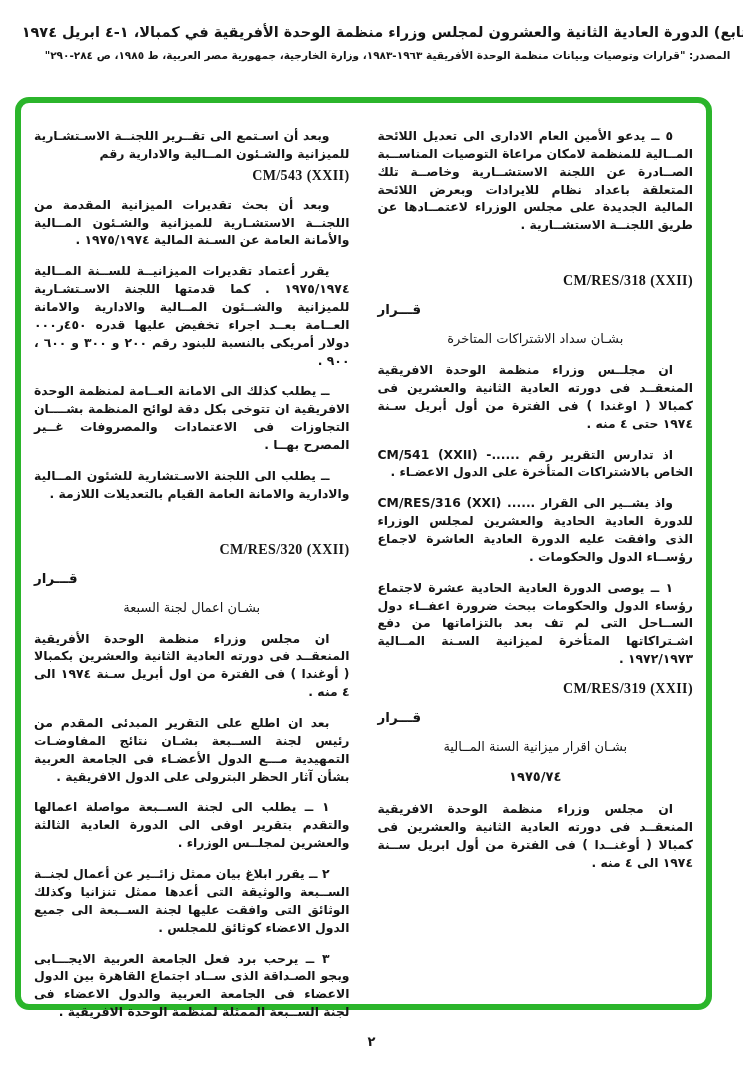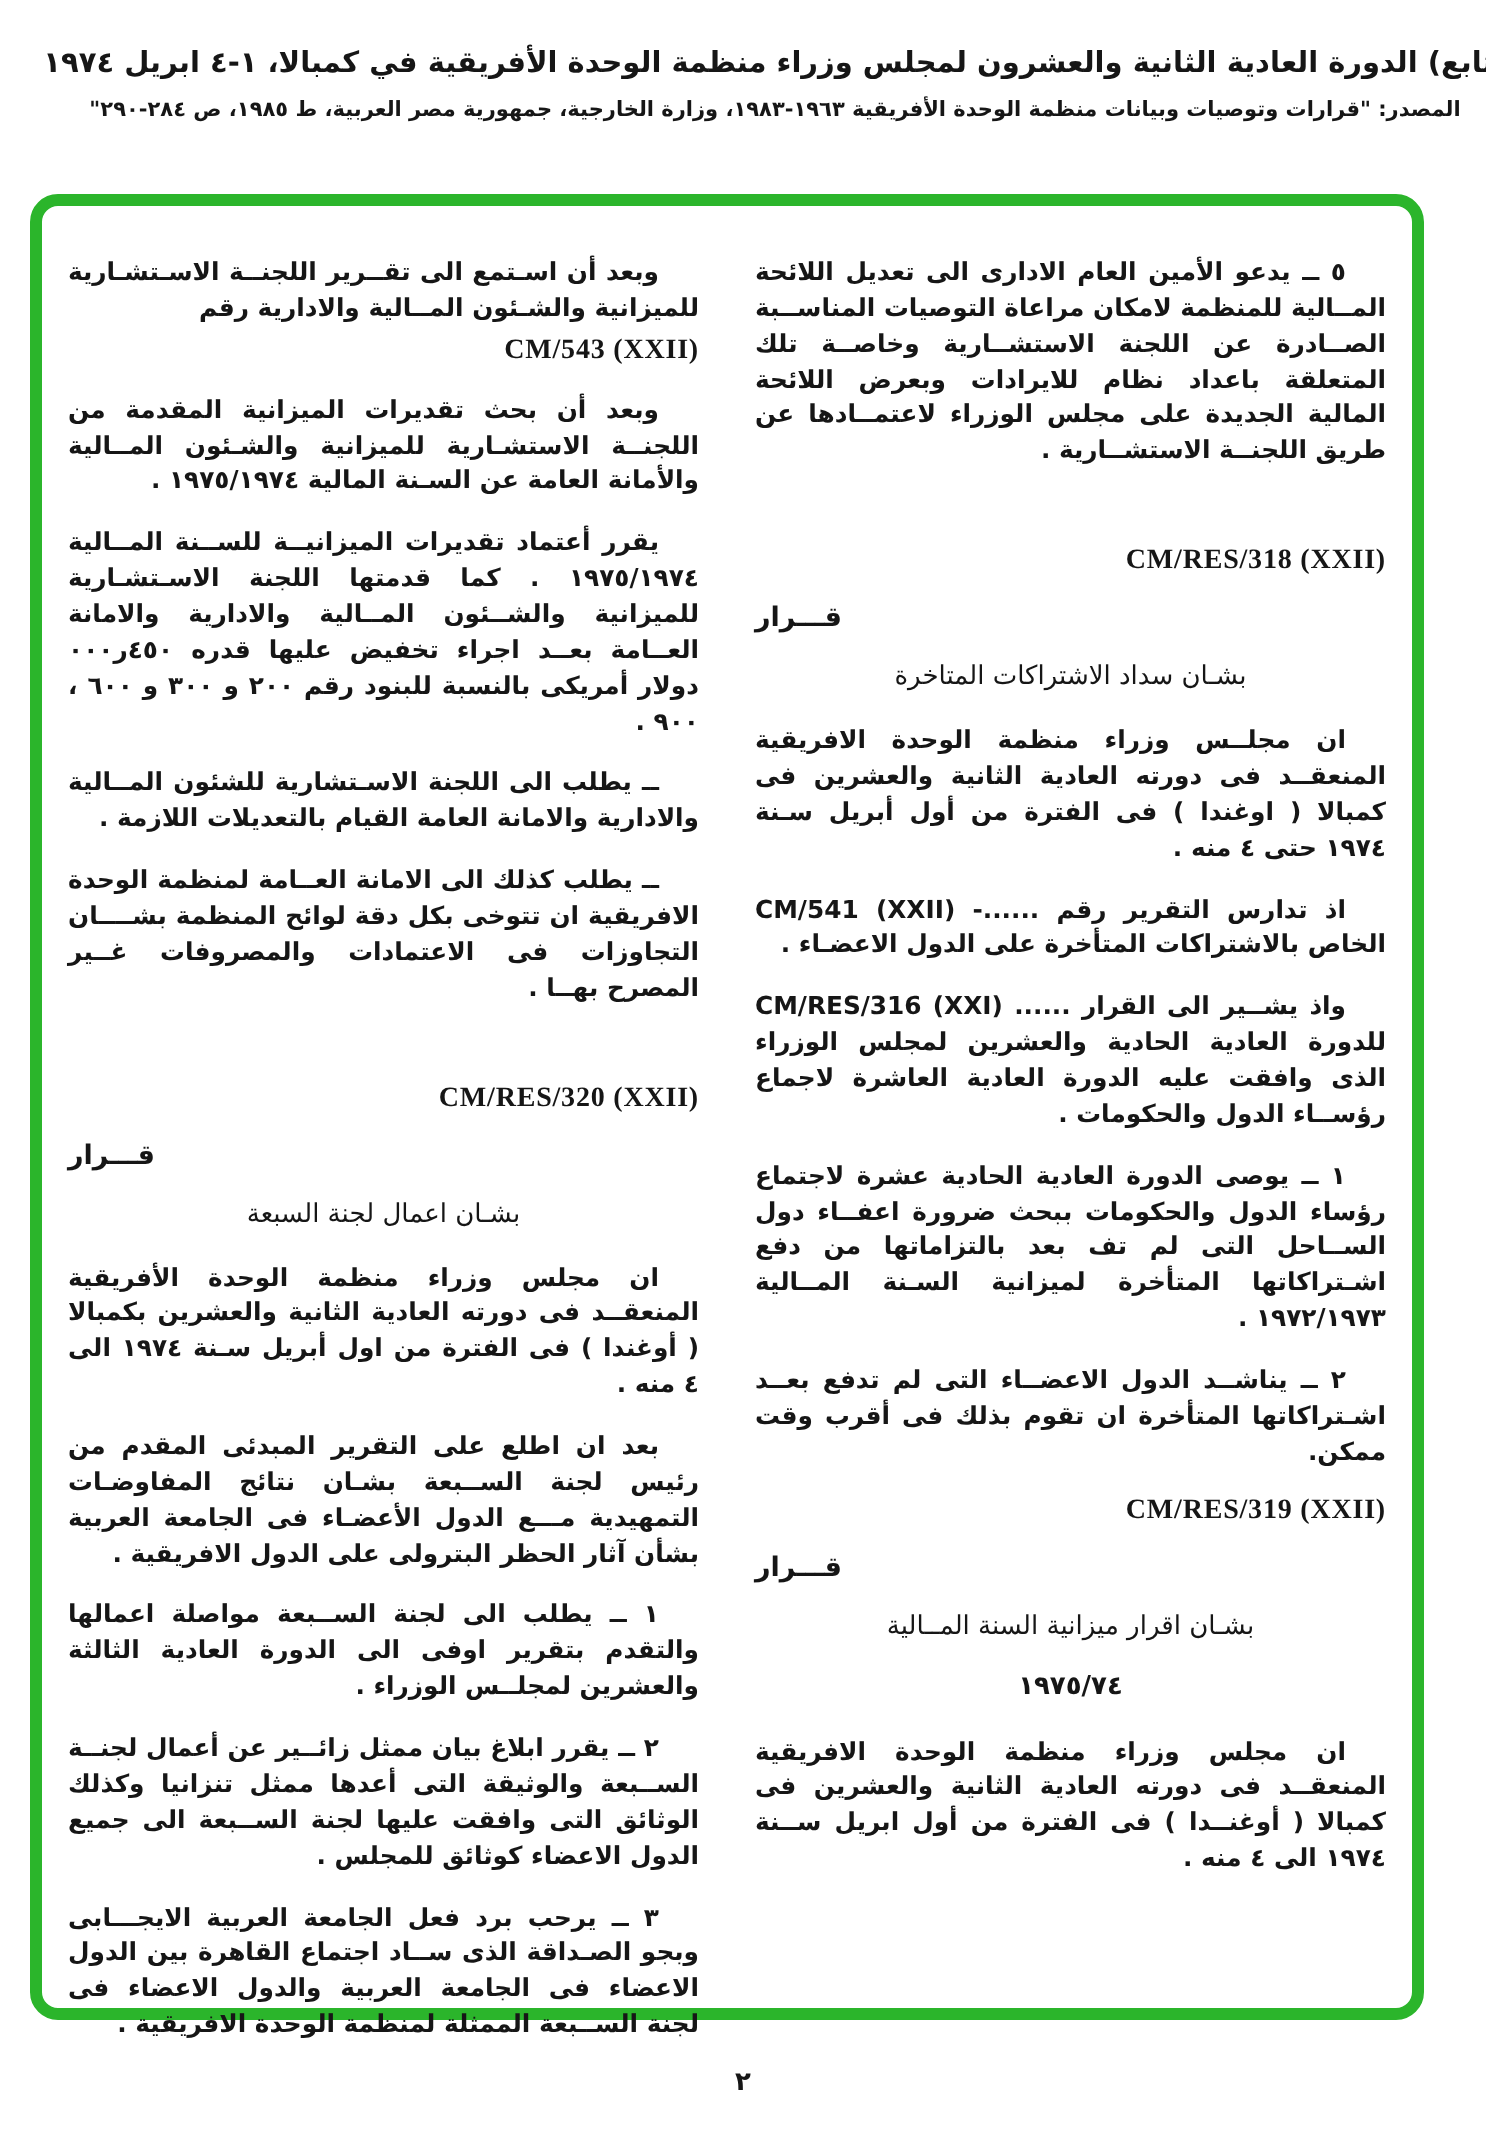--- a/index.html
+++ b/index.html
@@ -66,35 +66,34 @@
     <div class="col">
       <p class="para">٥ ــ يدعو الأمين العام الادارى الى تعديل اللائحة المــالية للمنظمة لامكان مراعاة التوصيات المناســبة الصــادرة عن اللجنة الاستشــارية وخاصــة تلك المتعلقة باعداد نظام للايرادات وبعرض اللائحة المالية الجديدة على مجلس الوزراء لاعتمــادها عن طريق اللجنــة الاستشــارية .</p>
       <div class="spacer-lg"></div>
       <div class="cm-label">CM/RES/318  (XXII)</div>
       <div class="res-heading">قـــرار</div>
       <div class="res-subject">بشـان سداد الاشتراكات المتاخرة</div>
       <p class="para">ان مجلــس وزراء منظمة الوحدة الافريقية المنعقــد فى دورته العادية الثانية والعشرين فى كمبالا ( اوغندا ) فى الفترة من أول أبريل سـنة ١٩٧٤ حتى ٤ منه .</p>
       <p class="para">اذ تدارس التقرير رقم ......- CM/541 (XXII) الخاص بالاشتراكات المتأخرة على الدول الاعضـاء .</p>
       <p class="para">واذ يشــير الى القرار ...... CM/RES/316 (XXI) للدورة العادية الحادية والعشرين لمجلس الوزراء الذى وافقت عليه الدورة العادية العاشرة لاجماع رؤســاء الدول والحكومات .</p>
       <p class="para">١ ــ يوصى الدورة العادية الحادية عشرة لاجتماع رؤساء الدول والحكومات ببحث ضرورة اعفــاء دول الســاحل التى لم تف بعد بالتزاماتها من دفع اشـتراكاتها المتأخرة لميزانية السـنة المــالية ١٩٧٢/١٩٧٣ .</p>
-      <p class="para">٢ ــ يناشــد الدول الاعضــاء التى لم تدفع بعــد اشـتراكاتها المتأخرة ان تقوم بذلك فى أقرب وقت ممكن.</p>
       <div class="cm-label">CM/RES/319  (XXII)</div>
       <div class="res-heading">قـــرار</div>
       <div class="res-subject">بشـان اقرار ميزانية السنة المــالية</div>
       <div class="res-year">١٩٧٥/٧٤</div>
       <p class="para">ان مجلس وزراء منظمة الوحدة الافريقية المنعقــد فى دورته العادية الثانية والعشرين فى كمبالا ( أوغنــدا ) فى الفترة من أول ابريل ســنة ١٩٧٤ الى ٤ منه .</p>
     </div>
 
     <div class="col">
       <p class="para">وبعد أن اسـتمع الى تقــرير اللجنــة الاسـتشـارية للميزانية والشـئون المــالية والادارية رقم</p>
       <div class="cm-label" style="margin-top:-8px">CM/543  (XXII)</div>
       <p class="para">وبعد أن بحث تقديرات الميزانية المقدمة من اللجنــة الاستشـارية للميزانية والشـئون المــالية والأمانة العامة عن السـنة المالية ١٩٧٥/١٩٧٤ .</p>
       <p class="para">يقرر أعتماد تقديرات الميزانيــة للســنة المــالية ١٩٧٥/١٩٧٤ . كما قدمتها اللجنة الاسـتشـارية للميزانية والشــئون المــالية والادارية والامانة العــامة بعــد اجراء تخفيض عليها قدره ٤٥٠ر٠٠٠ دولار أمريكى بالنسبة للبنود رقم ٢٠٠ و ٣٠٠ و ٦٠٠ ، ٩٠٠ .</p>
+      <p class="para dash-para">ــ يطلب كذلك الى الامانة العــامة لمنظمة الوحدة الافريقية ان تتوخى بكل دقة لوائح المنظمة بشــــان التجاوزات فى الاعتمادات والمصروفات غــير المصرح بهــا .</p>
       <p class="para dash-para">ــ يطلب الى اللجنة الاسـتشارية للشئون المــالية والادارية والامانة العامة القيام بالتعديلات اللازمة .</p>
-      <p class="para dash-para">ــ يطلب كذلك الى الامانة العــامة لمنظمة الوحدة الافريقية ان تتوخى بكل دقة لوائح المنظمة بشــــان التجاوزات فى الاعتمادات والمصروفات غــير المصرح بهــا .</p>
       <div class="spacer-lg"></div>
       <div class="cm-label">CM/RES/320  (XXII)</div>
       <div class="res-heading">قـــرار</div>
       <div class="res-subject">بشـان اعمال لجنة السبعة</div>
       <p class="para">ان مجلس وزراء منظمة الوحدة الأفريقية المنعقــد فى دورته العادية الثانية والعشرين بكمبالا ( أوغندا ) فى الفترة من اول أبريل سـنة ١٩٧٤ الى ٤ منه .</p>
       <p class="para">بعد ان اطلع على التقرير المبدئى المقدم من رئيس لجنة الســبعة بشـان نتائج المفاوضـات التمهيدية مـــع الدول الأعضـاء فى الجامعة العربية بشأن آثار الحظر البترولى على الدول الافريقية .</p>
       <p class="para">١ ــ يطلب الى لجنة الســبعة مواصلة اعمالها والتقدم بتقرير اوفى الى الدورة العادية الثالثة والعشرين لمجلــس الوزراء .</p>
       <p class="para">٢ ــ يقرر ابلاغ بيان ممثل زائــير عن أعمال لجنــة الســبعة والوثيقة التى أعدها ممثل تنزانيا وكذلك الوثائق التى وافقت عليها لجنة الســبعة الى جميع الدول الاعضاء كوثائق للمجلس .</p>
       <p class="para">٣ ــ يرحب برد فعل الجامعة العربية الايجـــابى وبجو الصـداقة الذى ســاد اجتماع القاهرة بين الدول الاعضاء فى الجامعة العربية والدول الاعضاء فى لجنة الســبعة الممثلة لمنظمة الوحدة الافريقية .</p>
     </div>

